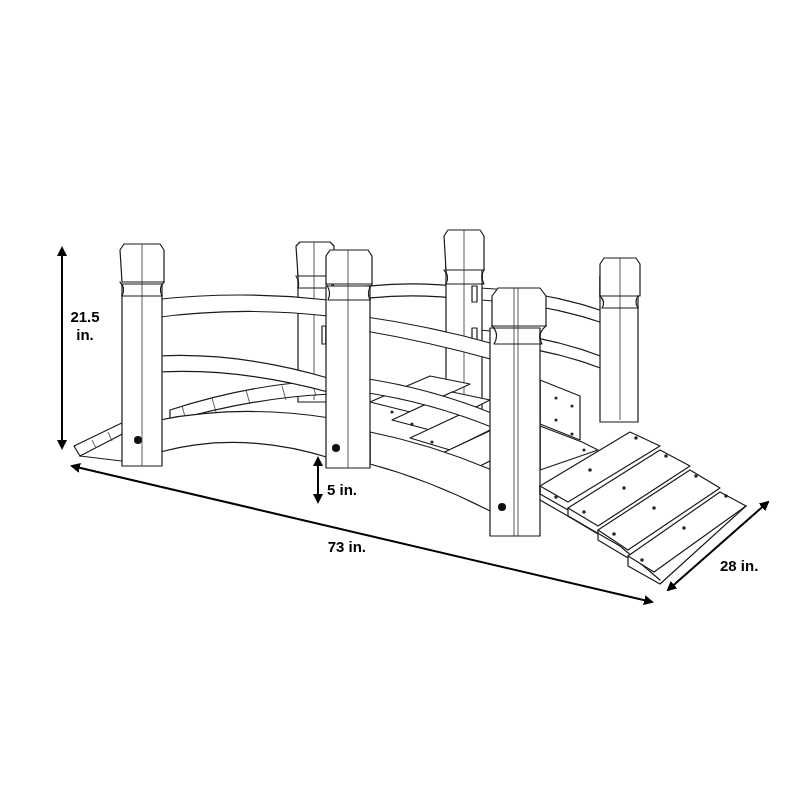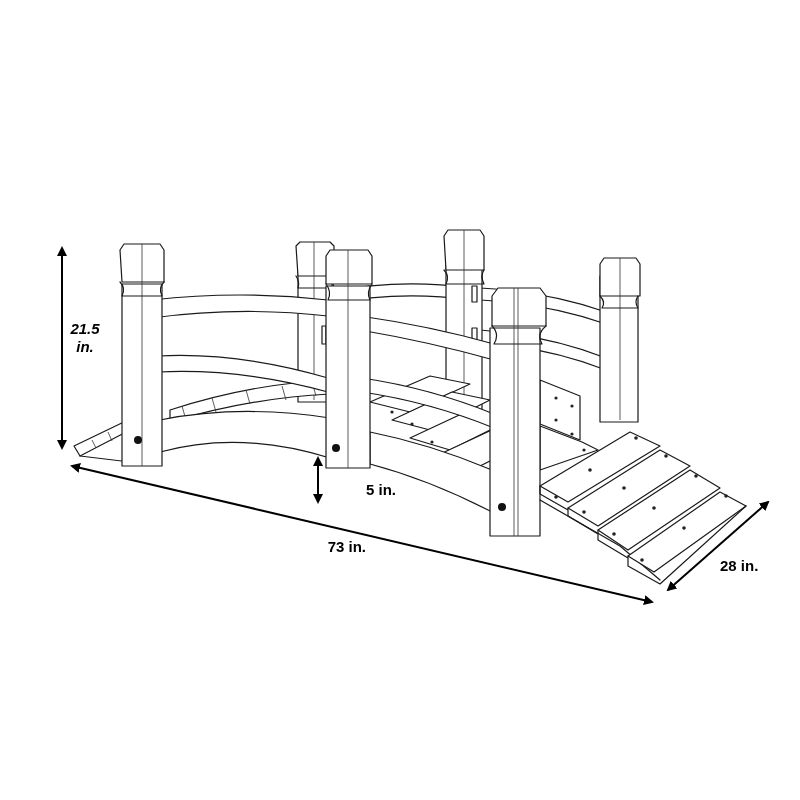--- a/index.html
+++ b/index.html
@@ -149,19 +149,19 @@
     <line class="dim" x1="318" y1="458" x2="318" y2="502" marker-start="url(#ahs)" marker-end="url(#ah)"></line>
   </g>
   <g>
     <line class="dim" x1="72" y1="466" x2="652" y2="602" marker-start="url(#ahs)" marker-end="url(#ah)"></line>
   </g>
   <g>
     <line class="dim" x1="668" y1="590" x2="768" y2="502" marker-start="url(#ahs)" marker-end="url(#ah)"></line>
   </g>
 </svg>
 
-<div class="label" style="left:60px; top:320px; width:50px;font-style:italic;">
+<div class="label" style="left:60px; top:308px; width:50px;">
   <div>21.5</div>
   <div>in.</div>
 </div>
-<div class="label" style="left:336px; top:481px; width:60px; text-align:right;">5 in.</div>
+<div class="label" style="left:312px; top:481px; width:60px; text-align:center;">5 in.</div>
 <div class="label" style="left:296px; top:538px; width:70px; text-align:right;">73 in.</div>
 <div class="label" style="left:720px; top:557px; width:70px; text-align:left;">28 in.</div>
 
 </body></html>

